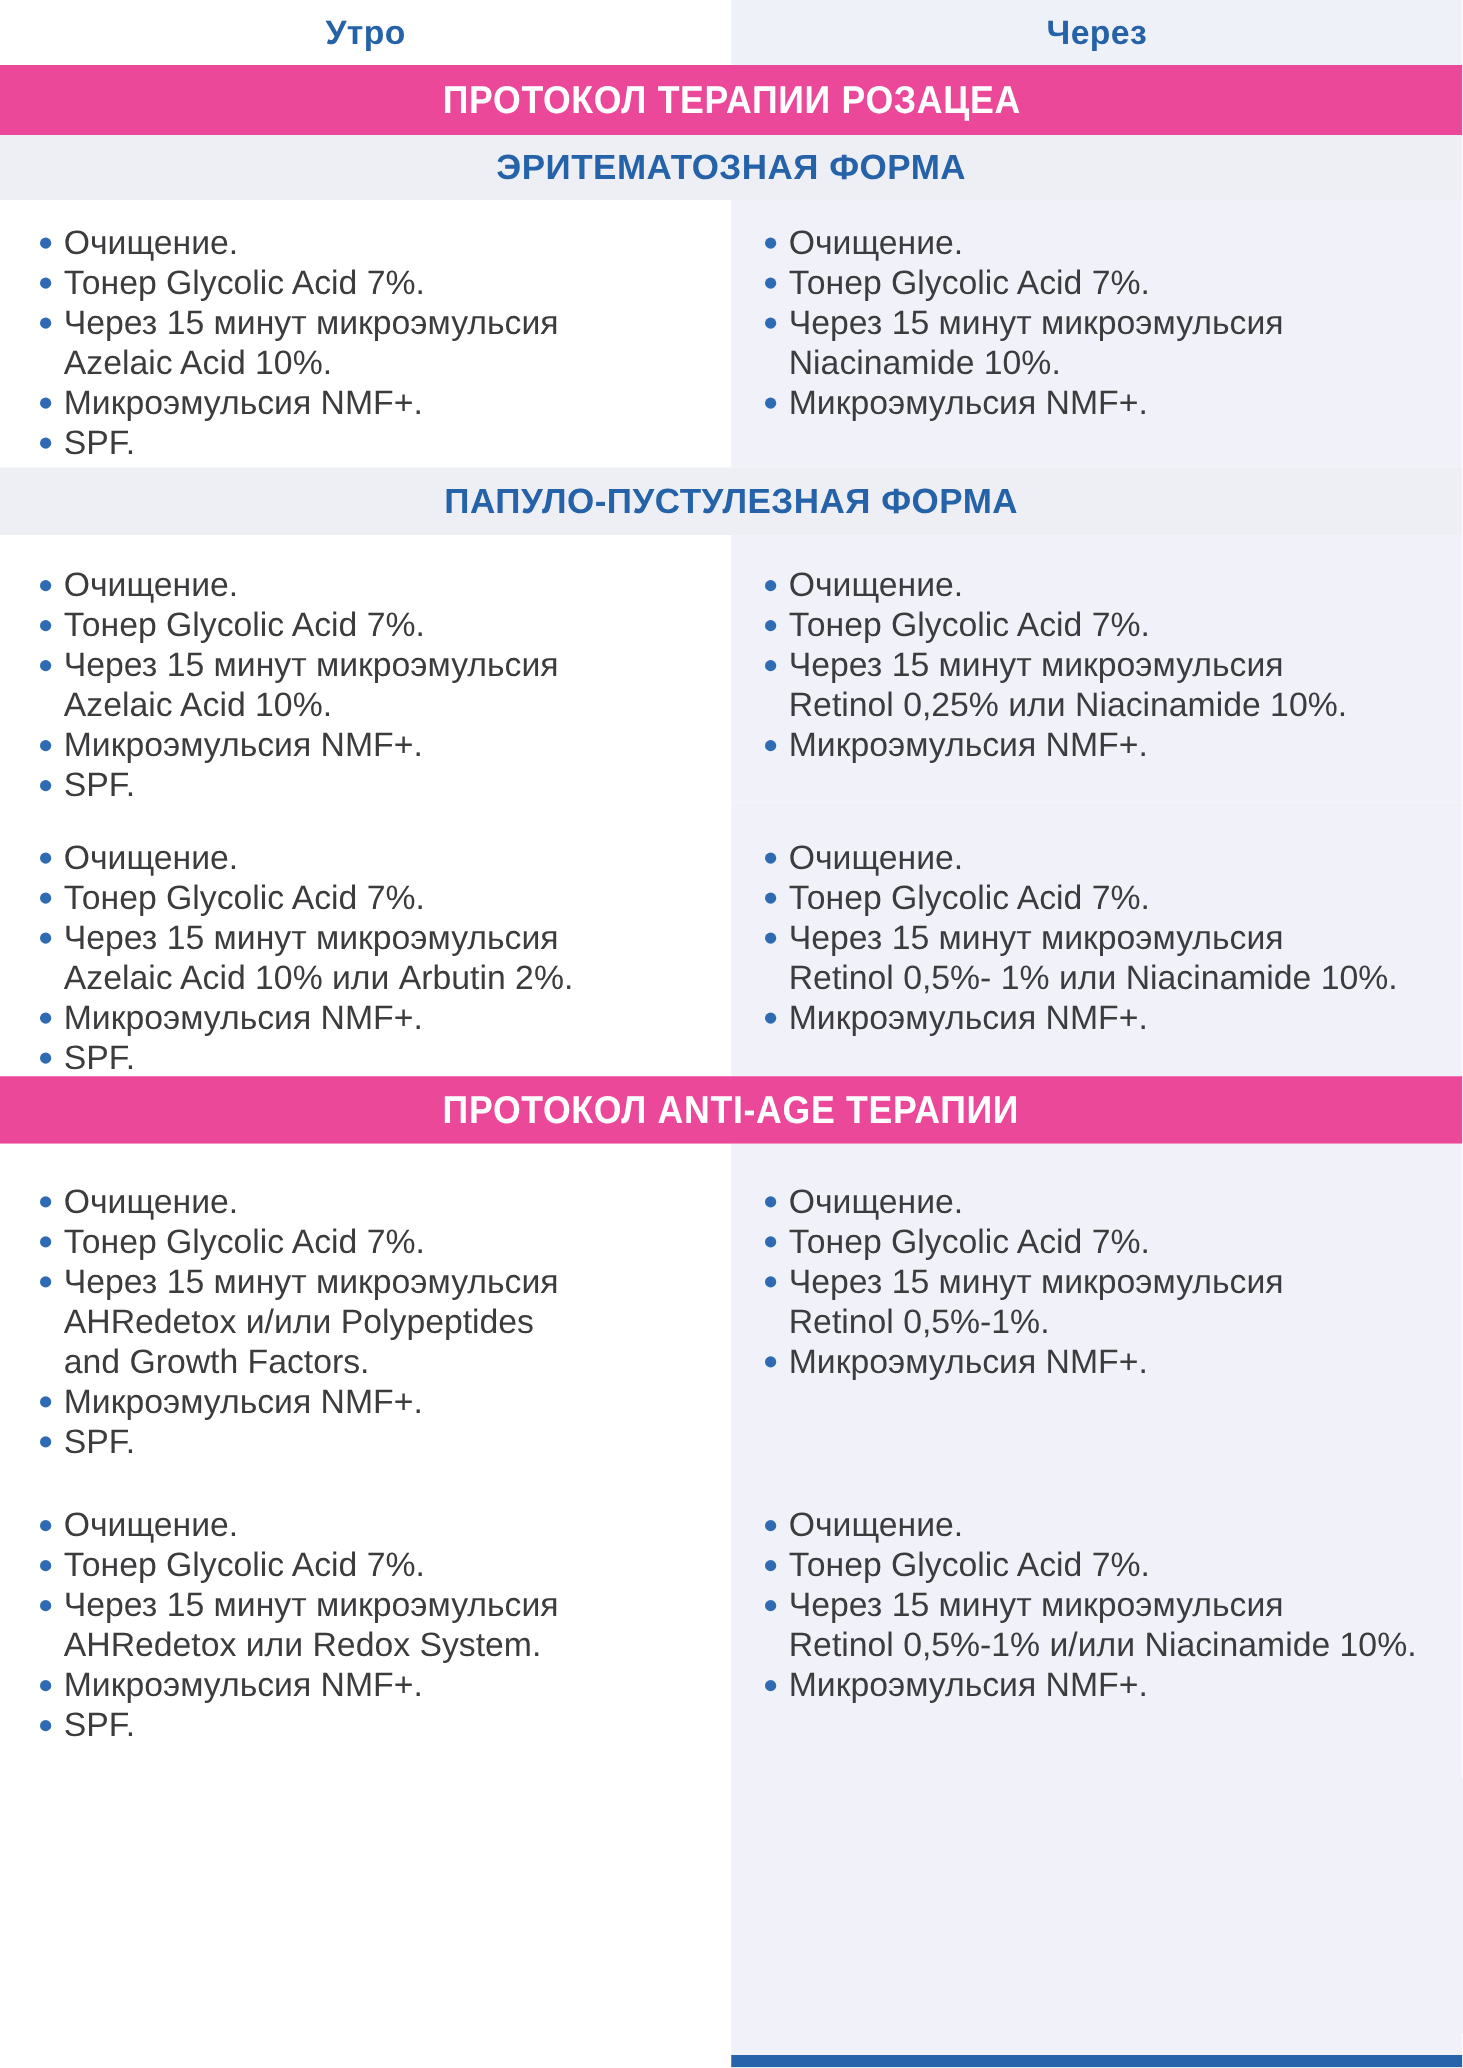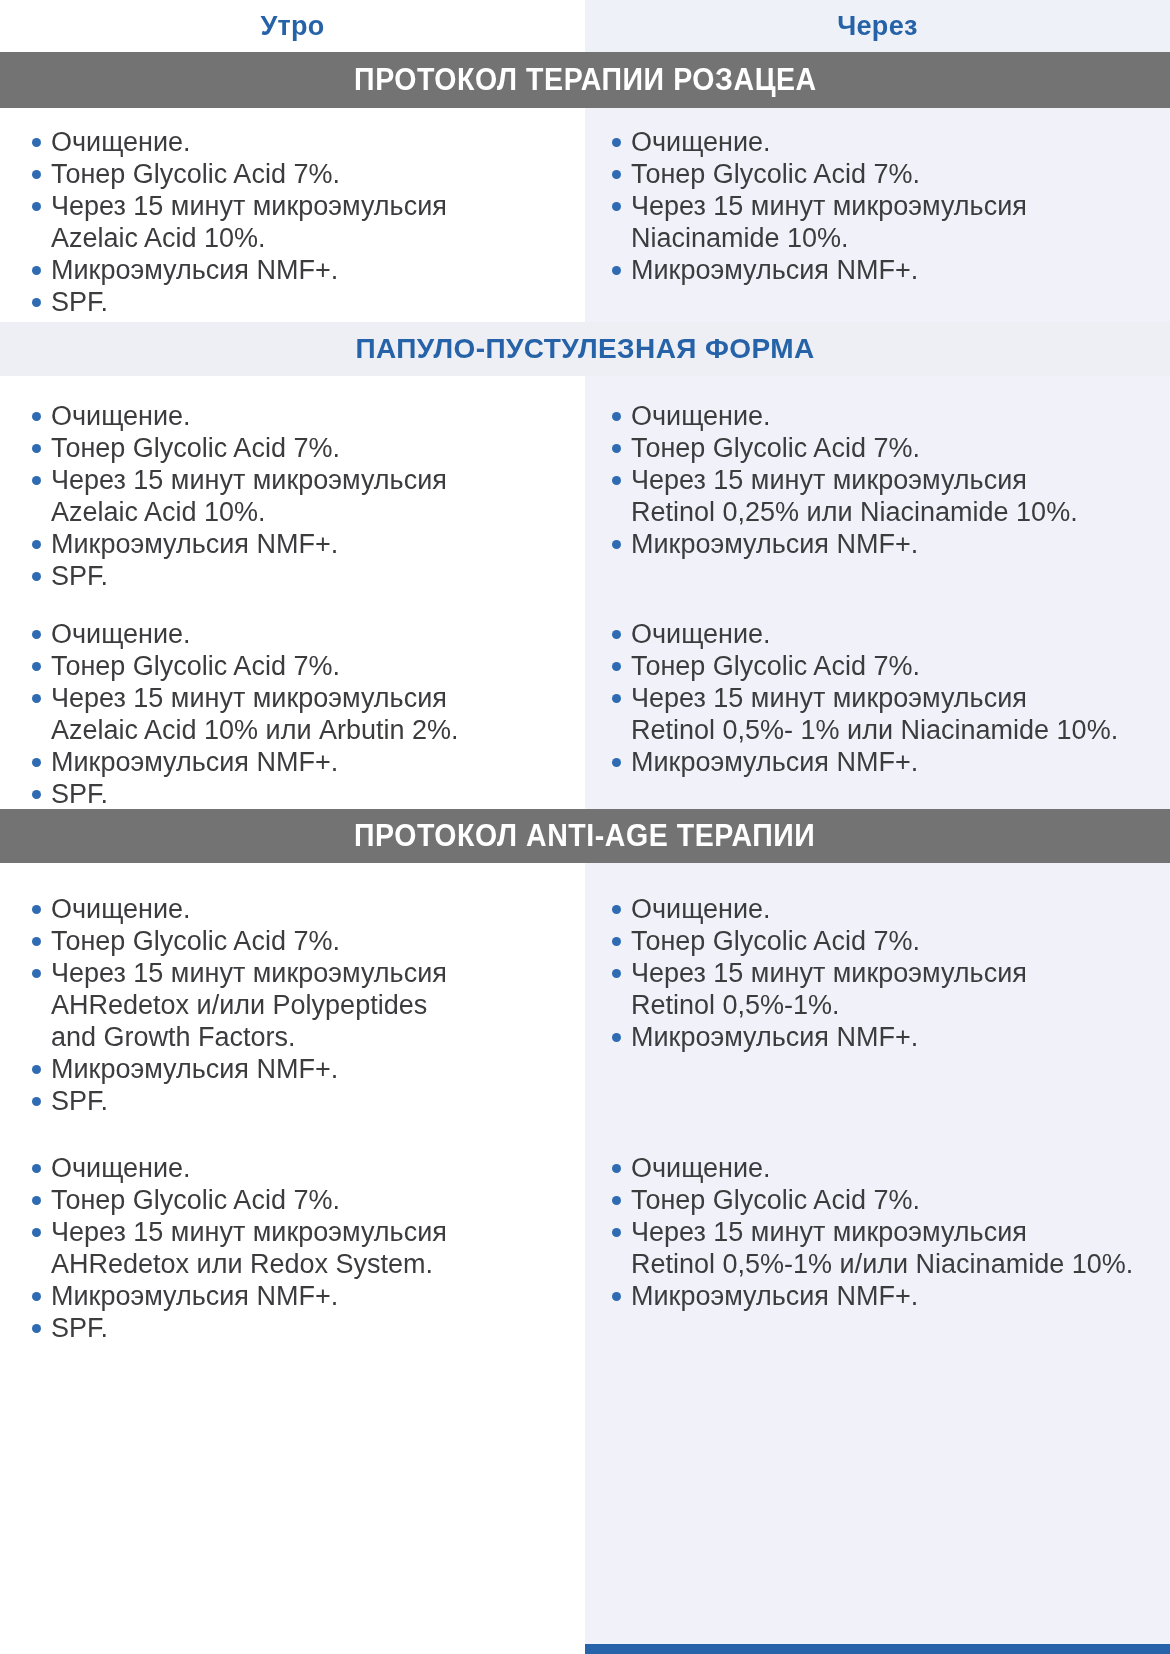--- a/index.html
+++ b/index.html
@@ -10,21 +10,21 @@
     font-family:"Liberation Sans", sans-serif;
     overflow:hidden;
   }
   
   .top-row{height:52px;display:flex;flex:0 0 auto;}
   .top-cell{width:585px;display:flex;align-items:center;justify-content:center;}
   .top-cell.morning{background:#ffffff;}
   .top-cell.evening{background:#eff1f8;}
   .col-label{color:#2562a8;font-size:27px;font-weight:bold;letter-spacing:0.3px;}
   
-  .band-dark{background:#737373;display:flex;align-items:center;justify-content:center;flex:0 0 auto;}
+  .band-dark{background:#ec4899;display:flex;align-items:center;justify-content:center;flex:0 0 auto;}
   .band-dark .band-text{
     color:#ffffff;font-size:31px;font-weight:bold;letter-spacing:0.6px;
     transform:scaleX(0.92);white-space:nowrap;
   }
   
   .band-light{background:#edeff5;display:flex;align-items:center;justify-content:center;flex:0 0 auto;}
   .band-light .band-text{
     color:#2562a8;font-size:28px;font-weight:bold;letter-spacing:0.4px;white-space:nowrap;
   }
   
@@ -61,20 +61,23 @@
     </div>
     <div class="top-cell evening">
       <span class="col-label">Через</span>
     </div>
   </div>
 
   <div class="band-dark" style="height:56px">
     <span class="band-text">ПРОТОКОЛ ТЕРАПИИ РОЗАЦЕА</span>
   </div>
 
+  <div class="band-light" style="height:52px">
+    <span class="band-text">ЭРИТЕМАТОЗНАЯ ФОРМА</span>
+  </div>
 
   <div class="content-row" style="height:214px">
     <div class="cell morning">
       <ul class="steps" style="padding-top:18px">
         <li class="step">Очищение.</li>
         <li class="step">Тонер Glycolic Acid 7%.</li>
         <li class="step">Через 15 минут микроэмульсия
 Azelaic Acid 10%.</li>
         <li class="step">Микроэмульсия NMF+.</li>
         <li class="step">SPF.</li>

